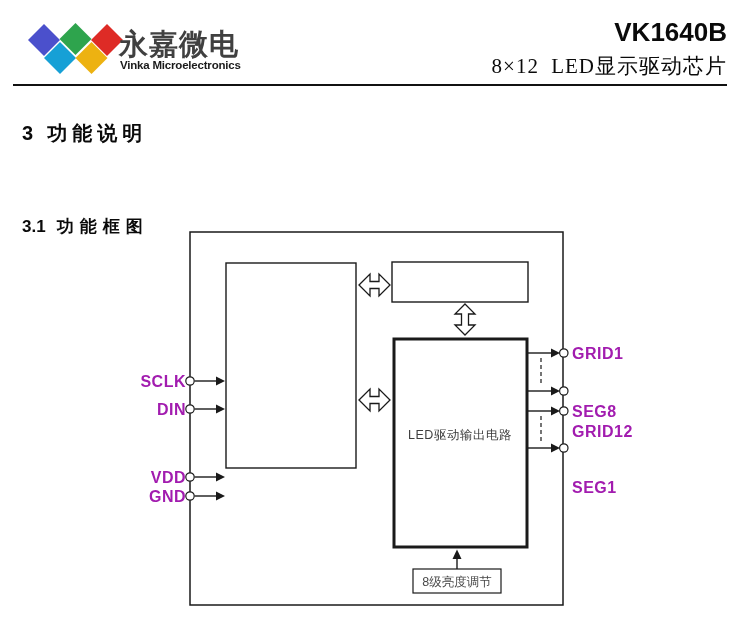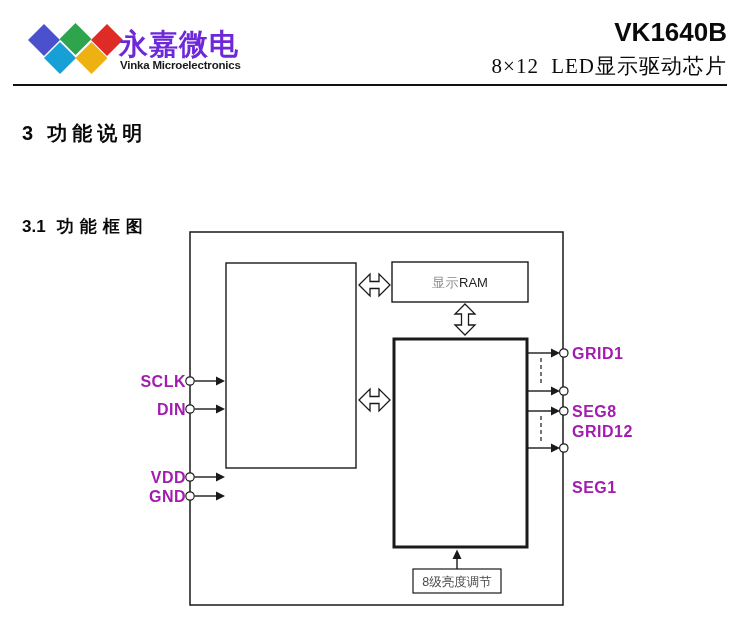--- a/index.html
+++ b/index.html
@@ -3,21 +3,21 @@
 <meta charset="utf-8">
 <style>
   html,body{margin:0;padding:0;background:#fff;}
   .page{
     position:relative;width:739px;height:623px;background:#ffffff;
     font-family:"Liberation Sans","DejaVu Sans",sans-serif;color:#111;overflow:hidden;
   }
   .abs{position:absolute;}
   svg{position:absolute;left:0;top:0;}
   
-  .company-cn{left:119px;top:25px;font-size:29px;font-weight:bold;letter-spacing:1px;color:#6d28d9;}
+  .company-cn{left:119px;top:25px;font-size:29px;font-weight:bold;letter-spacing:1px;color:#404040;}
   .company-en{left:120px;top:59px;font-size:11.5px;font-weight:bold;letter-spacing:-0.2px;color:#1a1a1a;}
   .part-number{right:12px;top:17px;font-size:26px;font-weight:bold;color:#0a0a0a;}
   .subtitle{right:12px;top:52px;font-size:21px;letter-spacing:1px;word-spacing:6px;color:#0a0a0a;
             font-family:"Liberation Serif","DejaVu Serif",serif;}
   .header-rule{left:13px;top:84px;width:714px;height:2px;background:#111;}
   
   .h1{left:22px;top:120px;font-size:20px;font-weight:bold;color:#0a0a0a;}
   .h1 .num{margin-right:14px;letter-spacing:0;}
   .h1 .txt{letter-spacing:5px;}
   .h2{left:22px;top:171px;font-size:17px;font-weight:bold;color:#0a0a0a;margin-top:44px;}
@@ -111,23 +111,21 @@
   <div class="abs subtitle">8×12 LED显示驱动芯片</div>
   <div class="abs header-rule"></div>
 
   <div class="abs h1">
     <span class="num">3</span><span class="txt">功能说明</span>
   </div>
   <div class="abs h2">
     <span class="num">3.1</span><span class="txt">功能框图</span>
   </div>
 
-  <div class="abs blk-label ram-label">
-    <span class="cn">显示</span><span class="en">RAM</span>
-  </div>
+  <div class="abs blk-label led-label">LED驱动输出电路</div>
   <div class="abs blk-label brightness-label">8级亮度调节</div>
 
   <div class="abs pin pin-l" style="top:373px;">SCLK</div>
   <div class="abs pin pin-l" style="top:401px;">DIN</div>
   <div class="abs pin pin-l" style="top:469px;">VDD</div>
   <div class="abs pin pin-l" style="top:488px;">GND</div>
   <div class="abs pin pin-r" style="top:345px;">GRID1</div>
   <div class="abs pin pin-r" style="top:383px;margin-top:40px;">GRID12</div>
   <div class="abs pin pin-r" style="top:403px;">SEG8</div>
   <div class="abs pin pin-r" style="top:440px;margin-top:39px;">SEG1</div>

